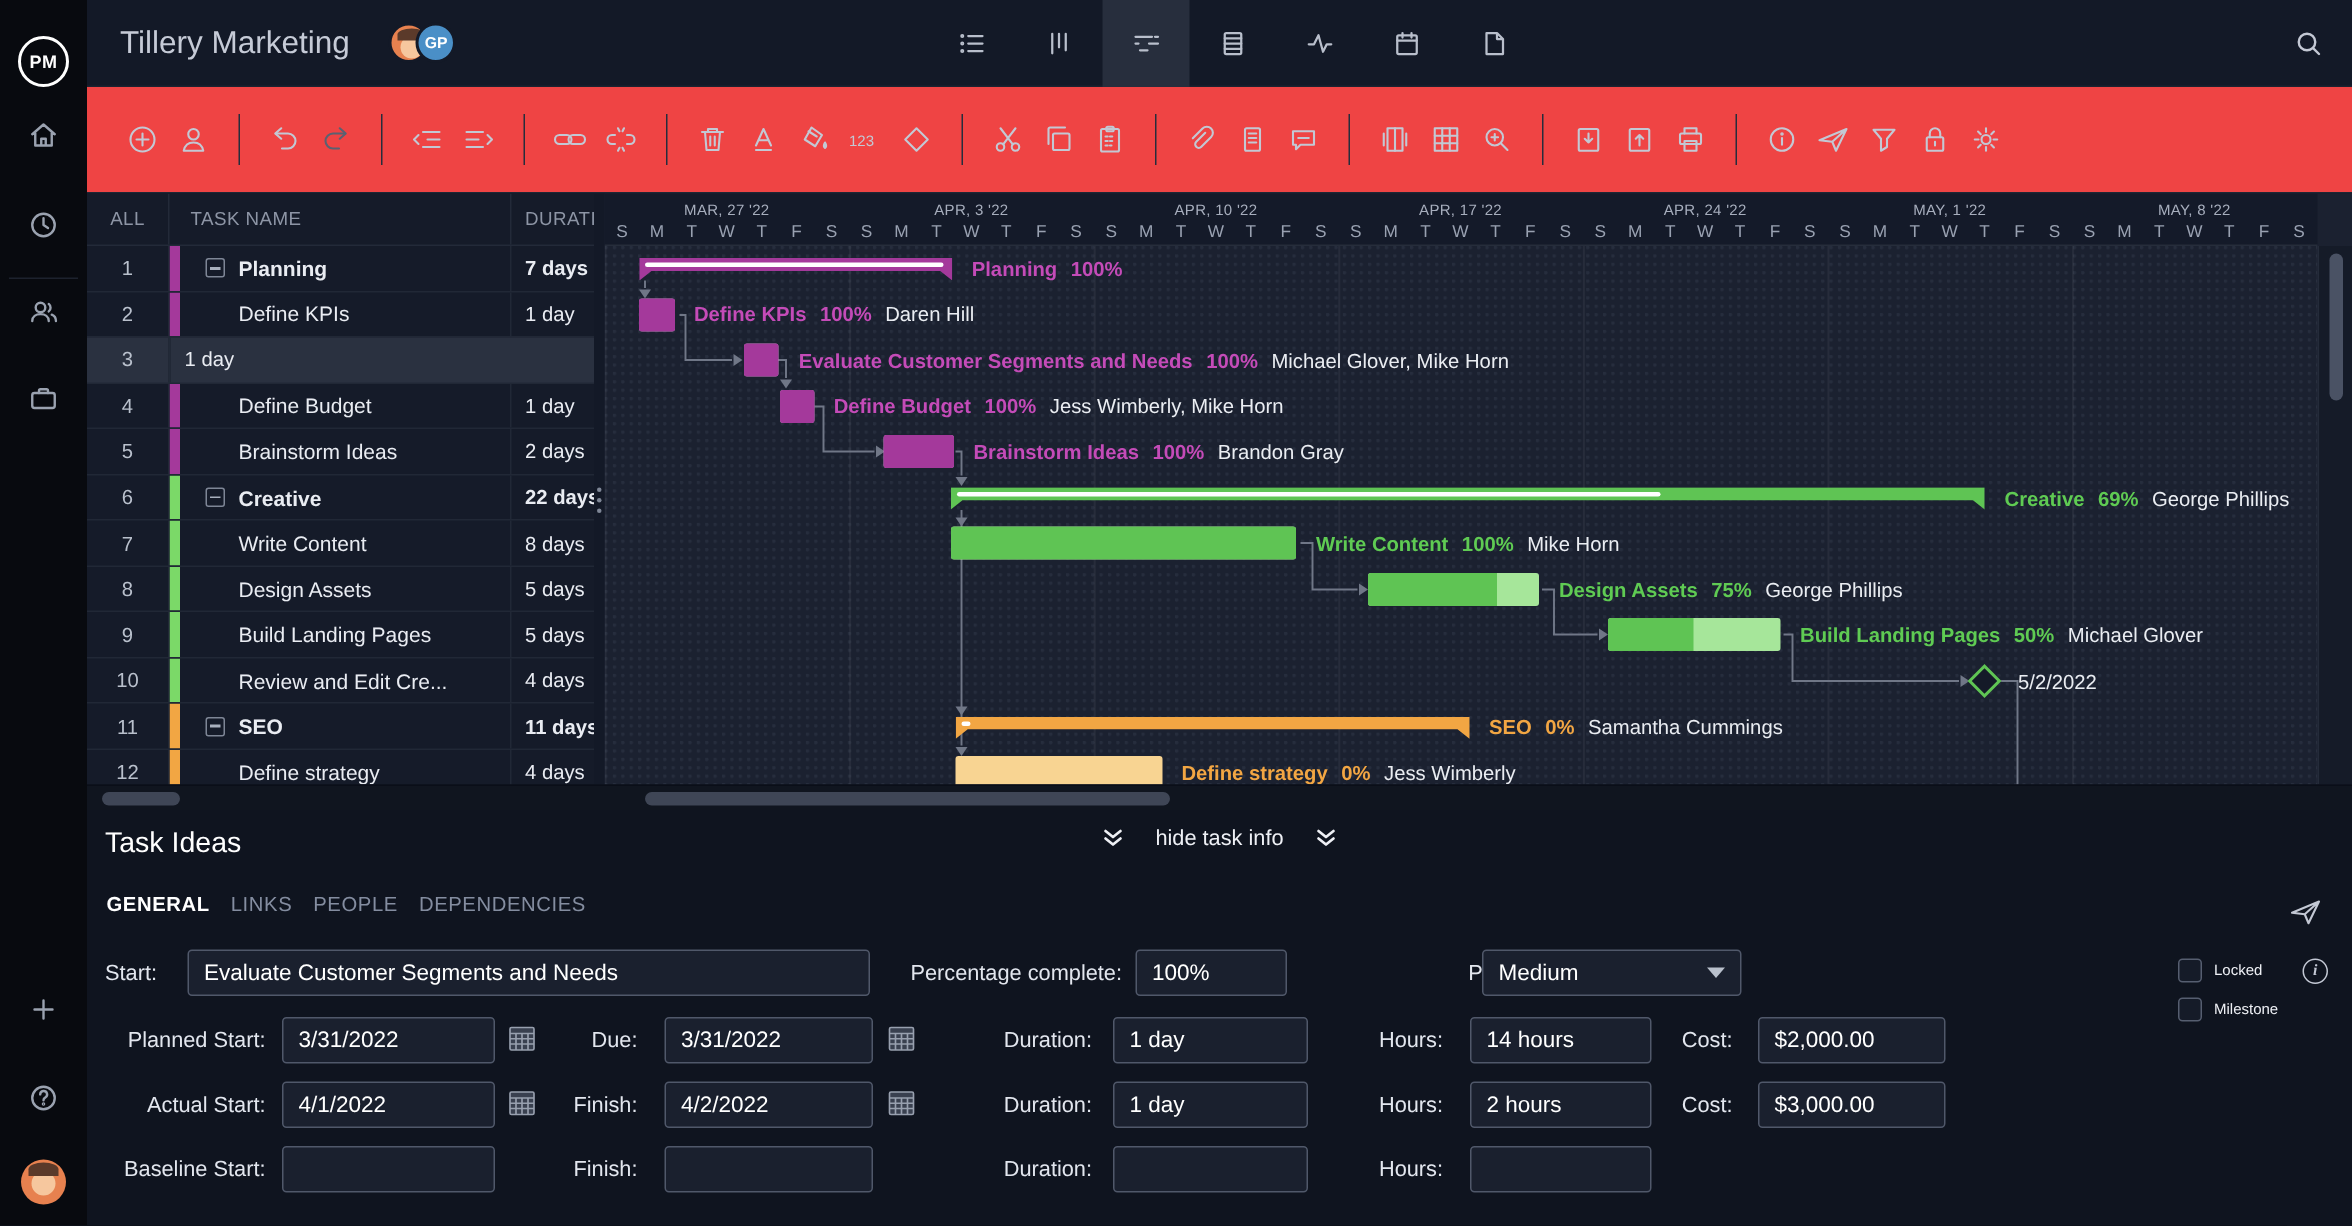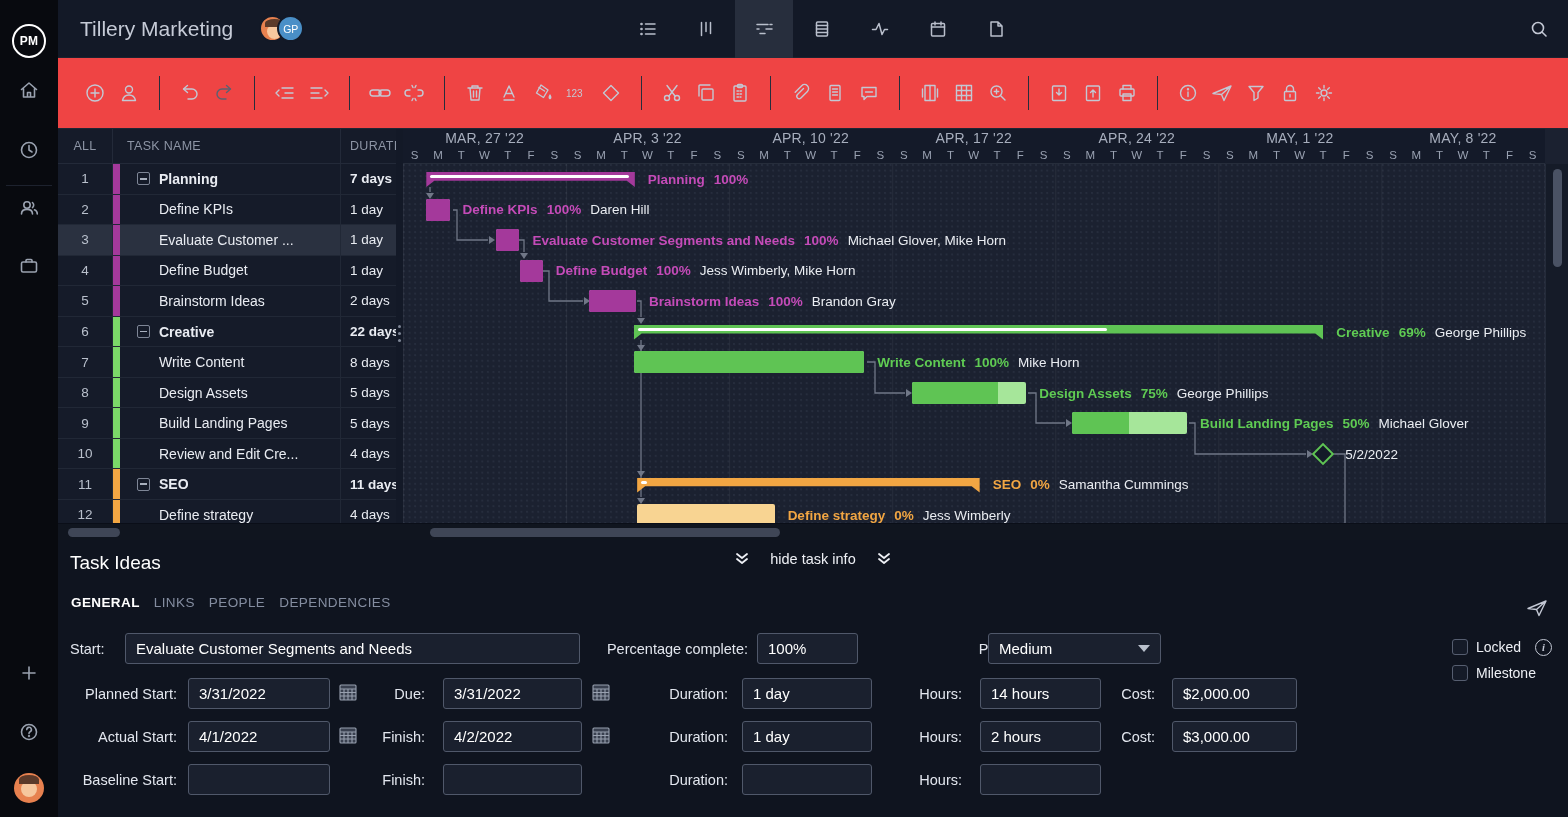--- a/index.html
+++ b/index.html
@@ -19,21 +19,21 @@
   .rav:after{content:"";position:absolute;left:5px;top:2px;width:20px;height:9px;border-radius:50% 50% 0 0;background:#5b3a2a}
 
   
   .topbar{position:absolute;left:58px;top:0;width:1510px;height:58px;background:#131927;display:flex;align-items:center;border-bottom:1px solid #1c2230}
   .title{margin-left:22px;font-size:21px;color:#c6cbd7;white-space:nowrap}
   .avs{display:flex;margin-left:26px}
   .av{width:27px;height:27px;border-radius:50%;border:2px solid #131927;position:relative;overflow:hidden}
   .av.face{background:#e7814f}
   .av.face:before{content:"";position:absolute;left:6px;top:7px;width:15px;height:15px;border-radius:50%;background:#f6c79e}
   .av.face:after{content:"";position:absolute;left:4px;top:2px;width:19px;height:8px;border-radius:50% 50% 0 0;background:#5b3a2a}
-  .av.gp{background:#4a8fc7;margin-left:-9px;display:flex;align-items:center;justify-content:center;font-size:10.5px;font-weight:normal;color:#fff}
+  .av.gp{background:#4a8fc7;margin-left:-9px;display:flex;align-items:center;justify-content:center;font-size:10.5px;font-weight:bold;color:#fff}
   .vtabs{position:absolute;left:561px;top:0;height:58px;display:flex}
   .vtab{width:58px;height:58px;display:flex;align-items:center;justify-content:center;cursor:pointer}
   .vtab svg{stroke:#b9bfcc;fill:none;stroke-width:1.5;stroke-linecap:round;stroke-linejoin:round}
   .vtab.active{background:#272e3d}
   .searchbtn{position:absolute;right:14px;top:14px;width:30px;height:30px;display:flex;align-items:center;justify-content:center;cursor:pointer}
   .searchbtn svg{stroke:#c3c8d4;fill:none;stroke-width:1.6;stroke-linecap:round}
 
   
   .toolbar{position:absolute;left:58px;top:58px;width:1510px;height:70px;background:#ef4444;display:flex;align-items:center;padding-left:20px}
   .tbtn{width:34px;height:34px;display:flex;align-items:center;justify-content:center;cursor:pointer;flex:0 0 auto}
@@ -59,21 +59,21 @@
   .collapse span{width:7px;height:1.5px;background:#a8b0be;display:block}
   .tdur{width:56px;border-left:1px solid #212836;display:flex;align-items:center;padding-left:9px;font-size:13.5px;color:#e9ecf2;white-space:nowrap;overflow:hidden}
   .trow.summary .tdur{font-weight:bold}
   .split{width:7px;background:#131927;position:relative}
   .split:after{content:"";position:absolute;left:2px;top:196px;width:3px;height:3px;border-radius:50%;background:#7e8696;box-shadow:0 7px 0 #7e8696,0 14px 0 #7e8696}
 
   
   .gantt{flex:1;position:relative;overflow:hidden;background:#1b2130}
   .ghead{position:absolute;left:0;top:0;width:1142px;height:35px;display:flex;background:#141a29;border-bottom:1px solid #262d3b}
   .week{width:163.07px;flex:0 0 auto}
-  .wl{height:17px;display:flex;align-items:flex-end;justify-content:center;font-size:14px;color:#a7aebd;letter-spacing:.2px}
+  .wl{height:17px;display:flex;align-items:flex-end;justify-content:center;font-size:10px;color:#a7aebd;letter-spacing:.2px}
   .wd{display:flex;height:18px;align-items:center}
   .wd span{width:23.295px;text-align:center;font-size:11.5px;color:#99a1b1}
   .chart{position:absolute;left:0;top:35px;width:1142px;height:360px;overflow:hidden;
     background-image:linear-gradient(90deg,rgba(255,255,255,.05) 1px,transparent 1px),radial-gradient(circle at 1px 1px,#262d3d 1px,transparent 1.45px);
     background-size:163.07px 100%,5.6px 5.6px}
   .vtrack{position:absolute;right:0;top:35px;bottom:0;width:23px;background:#151b28;border-left:1px solid #242b3a}
   .vsb{position:absolute;right:6px;top:40px;width:9px;height:98px;border-radius:5px;background:#4a5264;cursor:pointer}
   #deps{position:absolute;left:0;top:0;pointer-events:none}
   .bsum{position:absolute;height:15px;clip-path:polygon(0 0,100% 0,100% 100%,calc(100% - 8px) 58%,8px 58%,0 100%);cursor:pointer}
   .bsum i{position:absolute;left:4px;top:3px;height:3px;background:#fff;border-radius:2px;display:block}
@@ -101,21 +101,21 @@
   .sendbtn svg{stroke:#c3c8d4;fill:none;stroke-width:1.4;stroke-linecap:round;stroke-linejoin:round}
   .frow{position:absolute;left:0;right:0;height:33px}
   .flab{position:absolute;top:0;height:33px;display:flex;align-items:center;justify-content:flex-end;color:#e2e6ee;font-size:14.5px;white-space:nowrap}
   .flab.l{justify-content:flex-start}
   .fin{position:absolute;top:1px;height:31px;background:#1a202e;border:1px solid #50586a;border-radius:3px;color:#fff;font-size:15px;padding:0 10px;font-family:inherit;outline:none}
   .select{display:flex;align-items:center;justify-content:space-between;cursor:pointer}
   .caret{width:0;height:0;border-left:6px solid transparent;border-right:6px solid transparent;border-top:7px solid #b9c0cc}
   .calbtn{position:absolute;top:6px;width:22px;height:21px;cursor:pointer;background:none;border:none}
   .calbtn svg{stroke:#98a0af;fill:#39404f;stroke-width:1.1}
   .cbx{position:absolute;width:16px;height:16px;border:1.5px solid #565e70;border-radius:3px;background:#151b28;cursor:pointer}
-  .cbl{position:absolute;color:#eef0f5;font-size:14px;height:16px;display:flex;align-items:center}
+  .cbl{position:absolute;color:#eef0f5;font-size:10px;height:16px;display:flex;align-items:center}
   .infoi{position:absolute;width:17px;height:17px;border:1.4px solid #c3c8d4;border-radius:50%;display:flex;align-items:center;justify-content:center;font-size:10.5px;color:#c3c8d4;font-weight:bold;font-family:"Liberation Serif",serif;font-style:italic;cursor:pointer}
 </style>
 </head>
 <body>
 
 <div class="app">
 
   <div class="rail">
     <div class="logo">
         <div class="pmring">PM</div>
@@ -434,24 +434,20 @@
           <div class="trow">
             <div class="tnum">2</div>
             <div class="tname">
               <span class="strip" style="background: rgb(164, 57, 155);"></span>
               <span class="nm">Define KPIs</span>
             </div>
             <div class="tdur">1 day</div>
           </div>
           <div class="trow selected">
             <div class="tnum">3</div>
-            <div class="tname">
-              <span class="strip" style="background: rgb(164, 57, 155);"></span>
-              <span class="nm">Evaluate Customer ...</span>
-            </div>
             <div class="tdur">1 day</div>
           </div>
           <div class="trow">
             <div class="tnum">4</div>
             <div class="tname">
               <span class="strip" style="background: rgb(164, 57, 155);"></span>
               <span class="nm">Define Budget</span>
             </div>
             <div class="tdur">1 day</div>
           </div>

